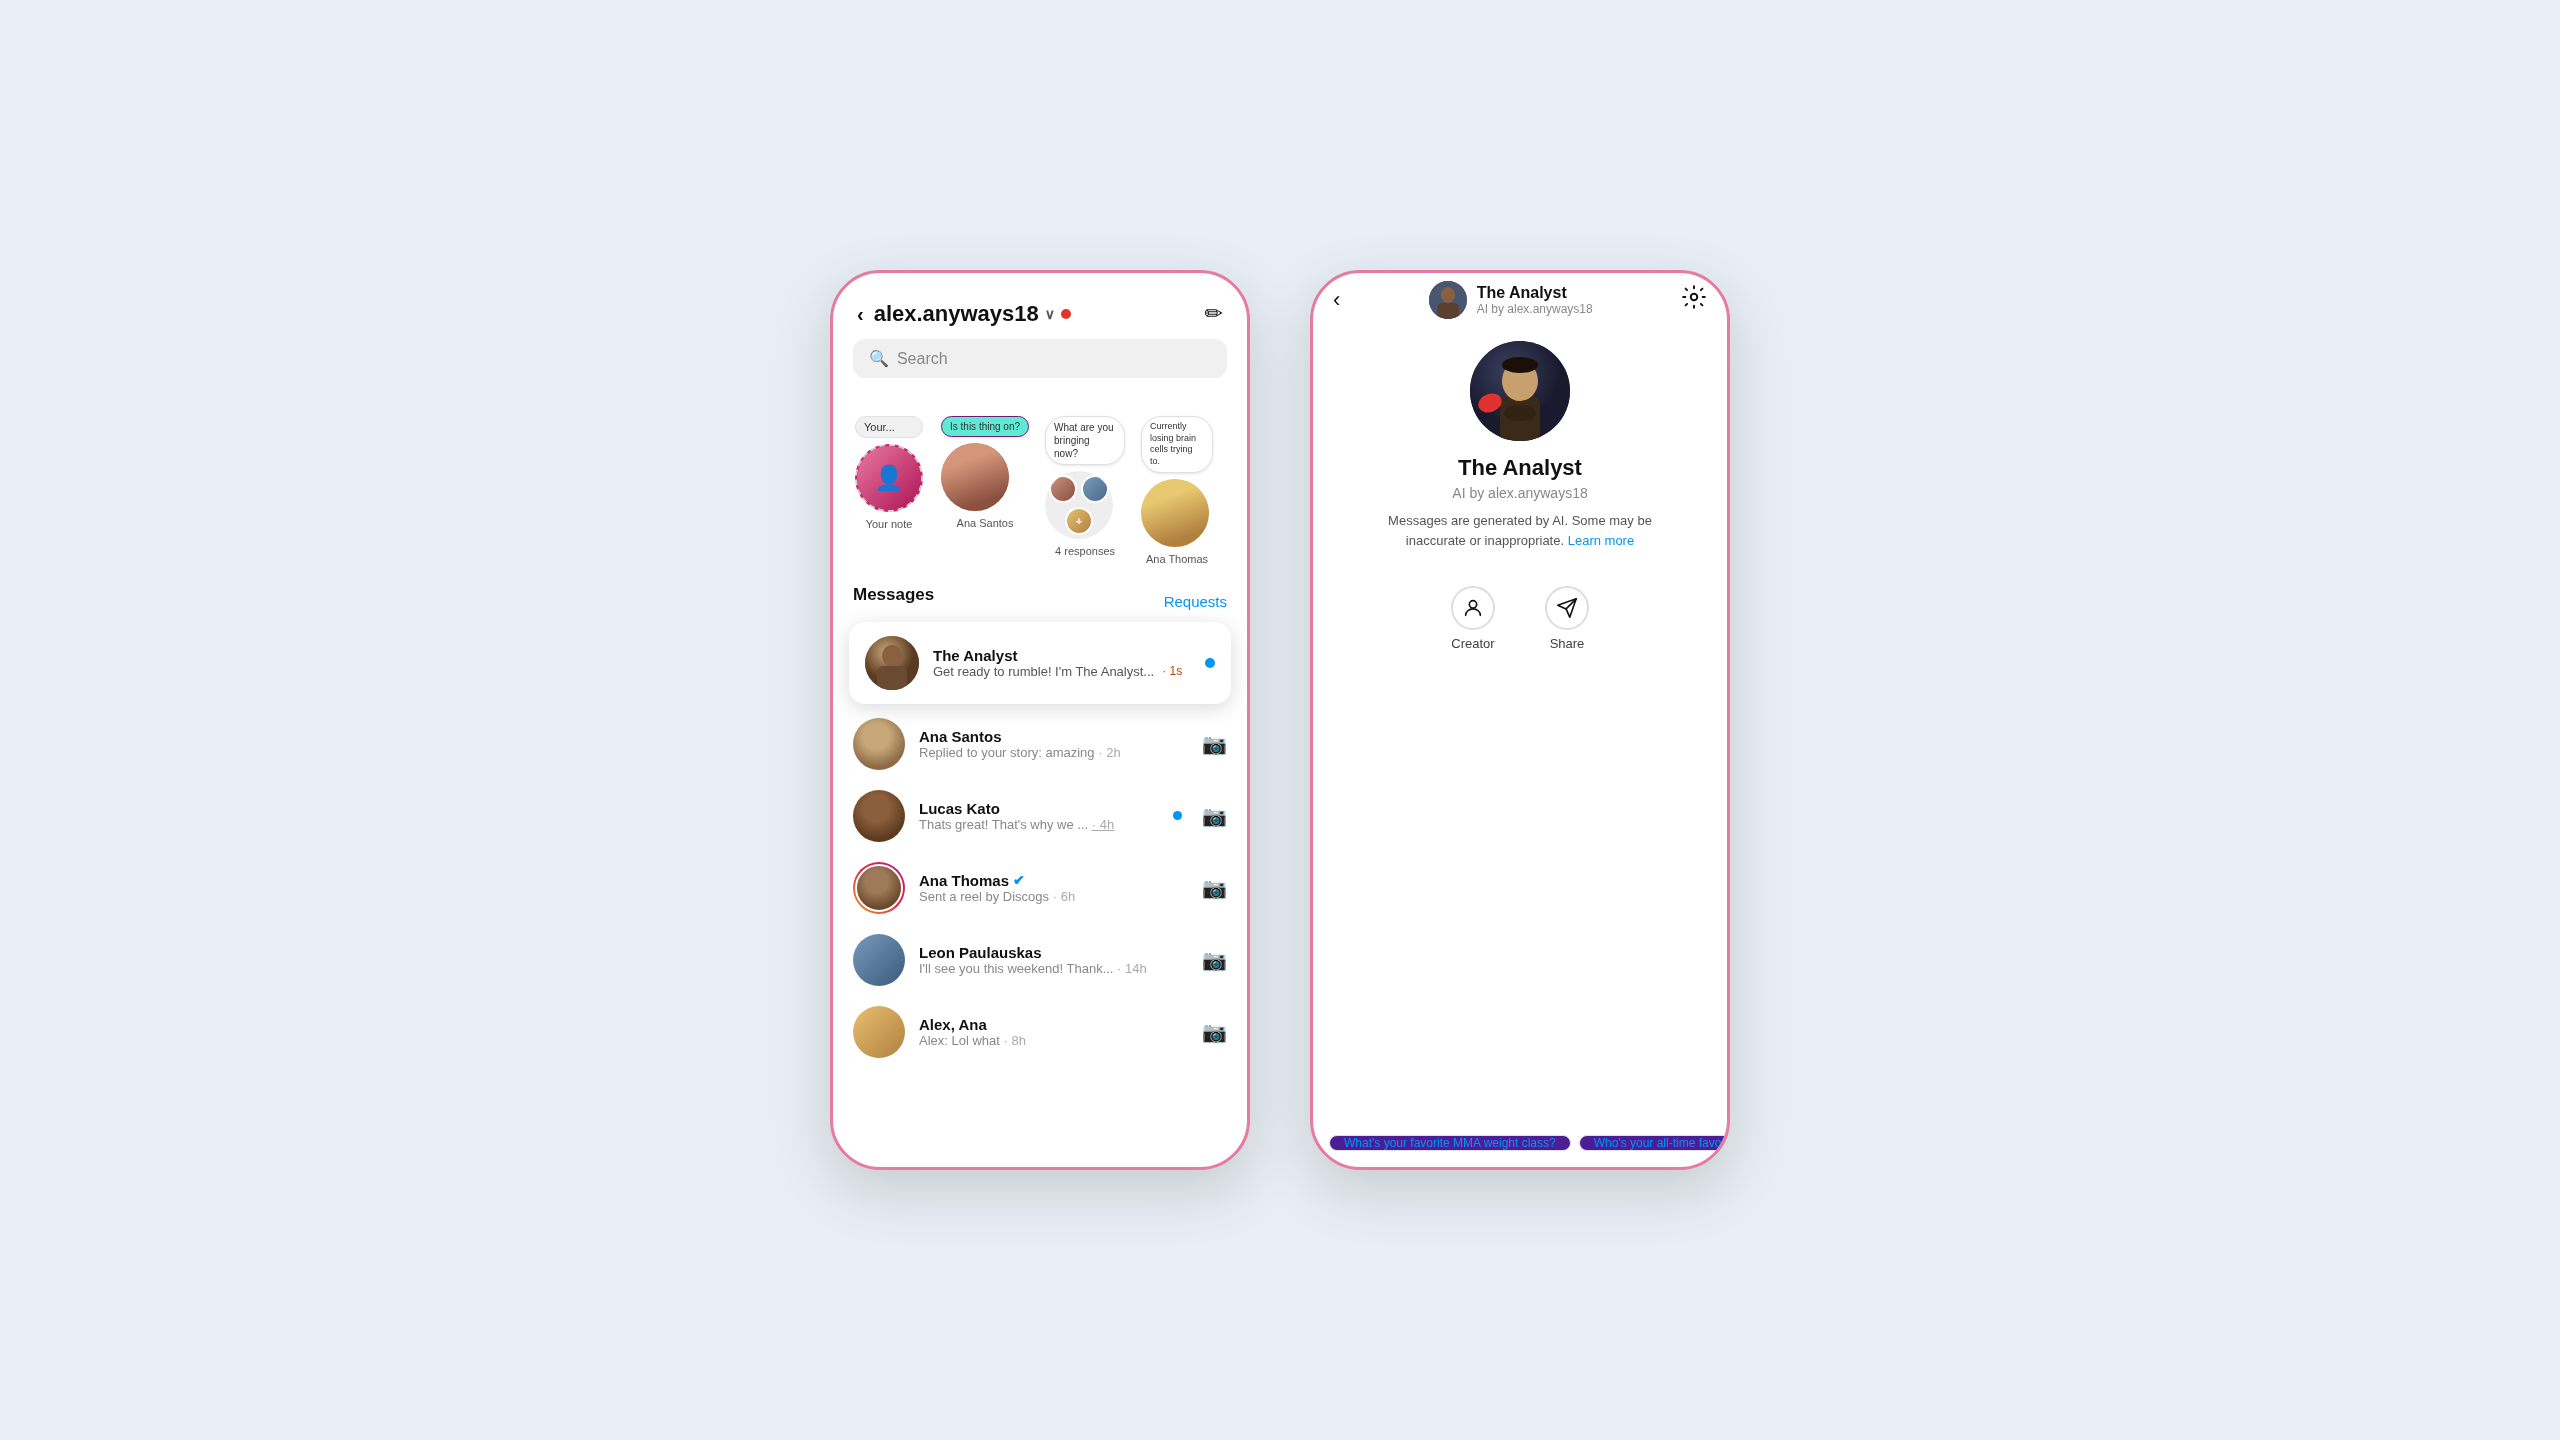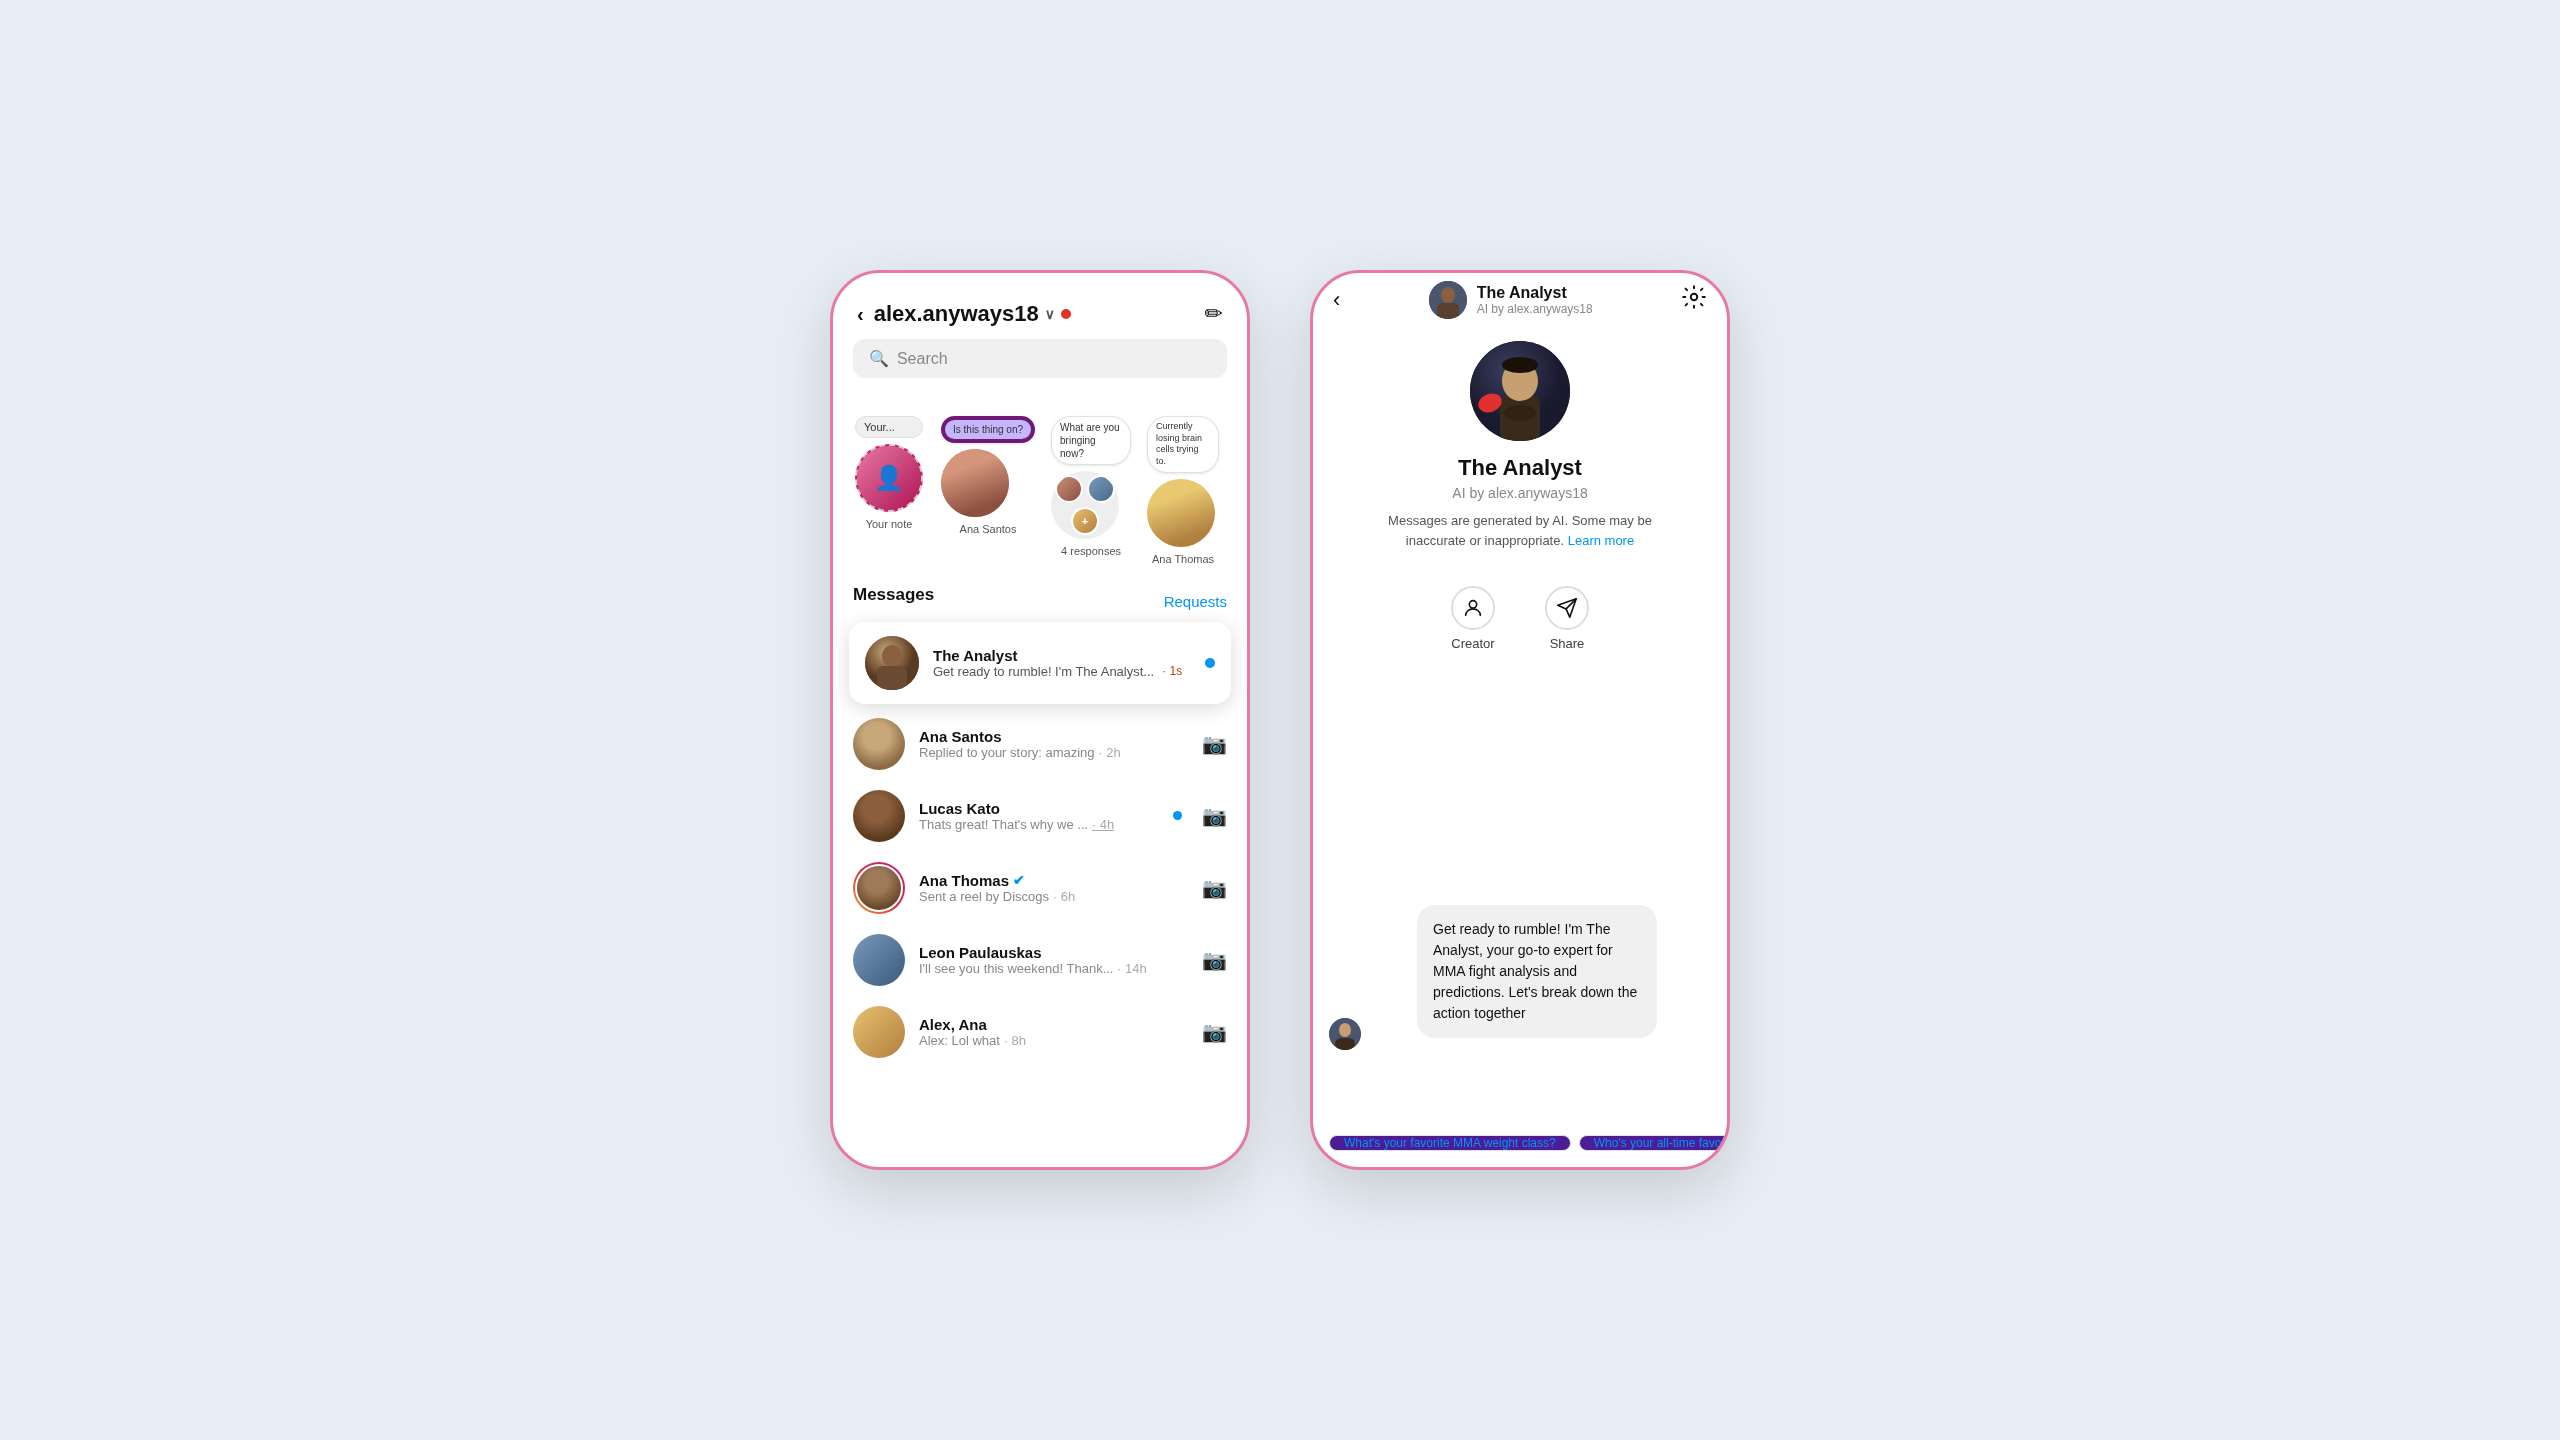--- a/index.html
+++ b/index.html
@@ -503,21 +503,21 @@
         <div style="background: #f0f0f0; border-radius: 20px; padding: 4px 8px; font-size: 11px; color: #333; white-space: nowrap; margin-bottom: 6px; border: 1px solid #e0e0e0;">Your...</div>
         <div class="story-bubble has-note" style="background: linear-gradient(135deg, #e91e8c, #c2185b);">
           <div style="width:100%;height:100%;border-radius:50%;background:linear-gradient(135deg,#e879a0,#ad1457);display:flex;align-items:center;justify-content:center;color:white;font-size:24px;">👤</div>
         </div>
       </div>
       <span class="story-label">Your note</span>
     </div>
 
     <div class="story-item">
       <div class="story-outer">
-        <div style="background: #c4b5fd; border-radius: 20px; padding: 4px 8px; font-size: 10px; color: #333; white-space: nowrap; margin-bottom: 6px; border: 4px solid #701a75; box-shadow: 0 1px 3px rgba(0,0,0,0.1);">Is this thing on?</div>
+        <div style="background: #5eead4; border-radius: 20px; padding: 4px 8px; font-size: 10px; color: #333; white-space: nowrap; margin-bottom: 6px; border: 1px solid #701a75; box-shadow: 0 1px 3px rgba(0,0,0,0.1);">Is this thing on?</div>
         <div class="story-bubble" style="background: linear-gradient(135deg, #c8907a, #8b5040);">
           <div style="width:100%;height:100%;border-radius:50%;overflow:hidden;background:linear-gradient(160deg,#d4957a 30%,#8b5040 80%)"></div>
         </div>
       </div>
       <span class="story-label">Ana Santos</span>
     </div>
 
     <div class="story-item">
       <div class="story-outer">
         <div style="background: white; border-radius: 20px; padding: 4px 8px; font-size: 10px; color: #333; max-width: 80px; margin-bottom: 6px; border: 1px solid #e0e0e0; box-shadow: 0 1px 3px rgba(0,0,0,0.1); line-height: 1.3;">What are you bringing now?</div>
@@ -715,32 +715,20 @@
             <path d="M22 2L11 13"></path>
             <path d="M22 2L15 22 11 13 2 9l20-7z"></path>
           </svg>
         </div>
         <span>Share</span>
       </div>
     </div>
 
     <div style="flex:1;"></div>
 
-    <div class="chat-area">
-      <div class="chat-row">
-        <div class="chat-ai-avatar">
-          <svg viewBox="0 0 32 32" xmlns="http://www.w3.org/2000/svg" width="32" height="32">
-            <rect width="32" height="32" rx="16" fill="#4a5570"></rect>
-            <ellipse cx="16" cy="12" rx="6" ry="7" fill="#c8a070"></ellipse>
-            <rect x="6" y="20" width="20" height="12" rx="6" fill="#3a2a1a"></rect>
-          </svg>
-        </div>
-        <div class="chat-bubble">Get ready to rumble! I'm The Analyst, your go-to expert for MMA fight analysis and predictions. Let's break down the action together</div>
-      </div>
-    </div>
 
     <div class="suggestion-chips">
       <div class="chip">What's your favorite MMA weight class?</div>
       <div class="chip">Who's your all-time favorite fighter?</div>
 
     </div>
   </div>
 </div>
 
 </body></html>

